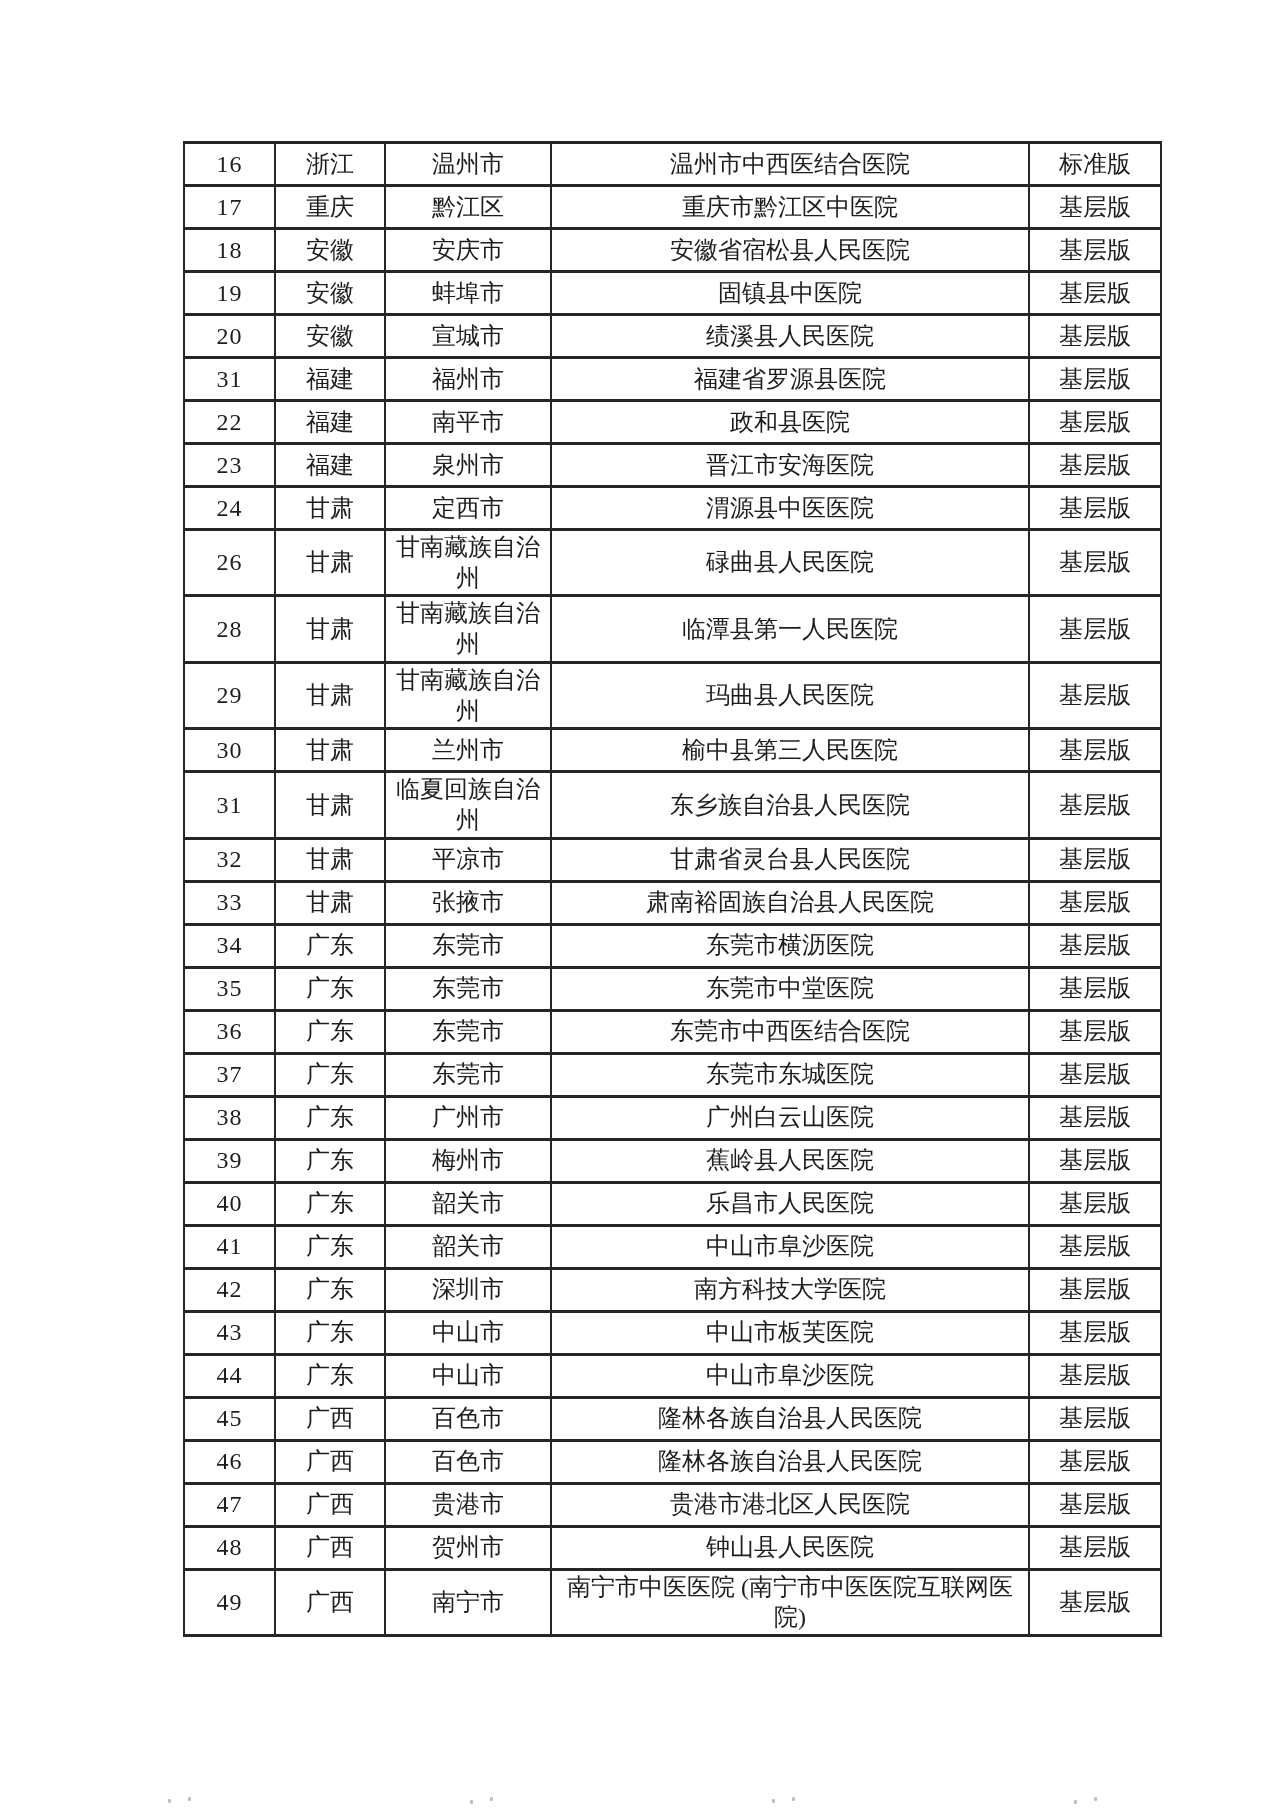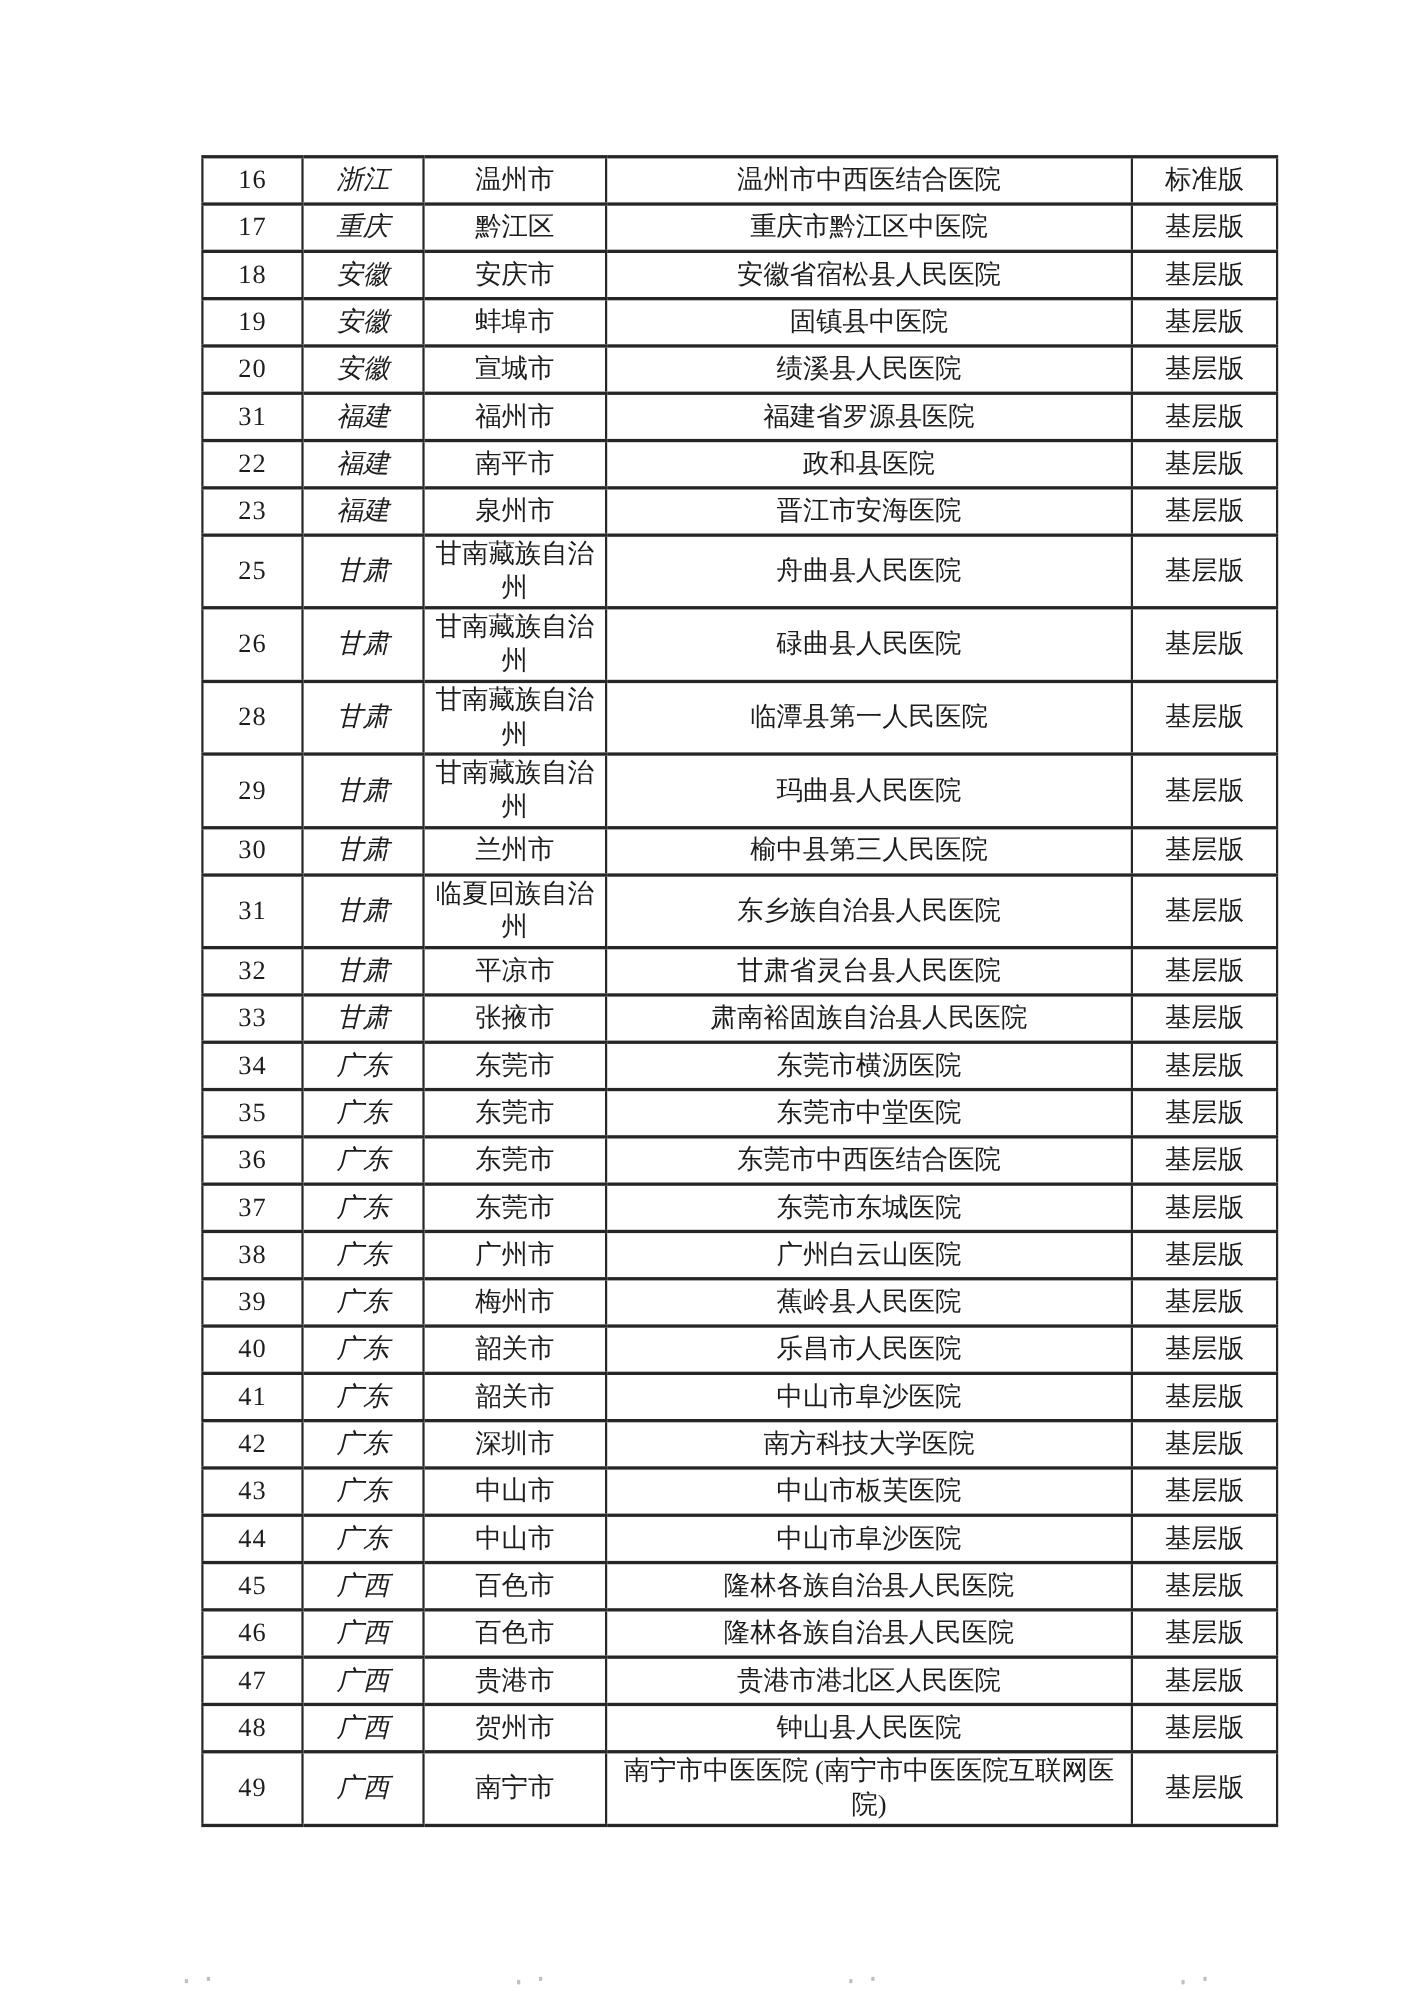--- a/index.html
+++ b/index.html
@@ -32,21 +32,21 @@
     text-align: center;
     vertical-align: middle;
     font-size: 24px;
     line-height: 1.28;
     height: 38px;
     padding: 1px 6px;
     overflow: hidden;
     word-break: break-all;
   }
   td.col-no       { width: 77px;  letter-spacing: 1px; }
-  td.col-province { width: 96px; font-style: italic;  }
+  td.col-province { width: 96px;  }
   td.col-city     { width: 152px; padding: 1px 10px; } 
   td.col-hospital { width: 464px; }
   td.col-version  { width: 118px; }
 
   
   .speck {
     position: absolute;
     width: 3px;
     height: 4px;
     background: #8a8a8a;
@@ -119,24 +119,24 @@
       <td class="col-version">基层版</td>
     </tr>
         <tr>
       <td class="col-no">23</td>
       <td class="col-province">福建</td>
       <td class="col-city">泉州市</td>
       <td class="col-hospital">晋江市安海医院</td>
       <td class="col-version">基层版</td>
     </tr>
         <tr>
-      <td class="col-no">25</td>
-      <td class="col-province">甘肃</td>
-      <td class="col-city">甘南藏族自治州</td>
-      <td class="col-hospital">舟曲县人民医院</td>
+      <td class="col-no">24</td>
+      <td class="col-province">甘肃</td>
+      <td class="col-city">定西市</td>
+      <td class="col-hospital">渭源县中医医院</td>
       <td class="col-version">基层版</td>
     </tr>
         <tr>
       <td class="col-no">26</td>
       <td class="col-province">甘肃</td>
       <td class="col-city">甘南藏族自治州</td>
       <td class="col-hospital">碌曲县人民医院</td>
       <td class="col-version">基层版</td>
     </tr>
         <tr>

